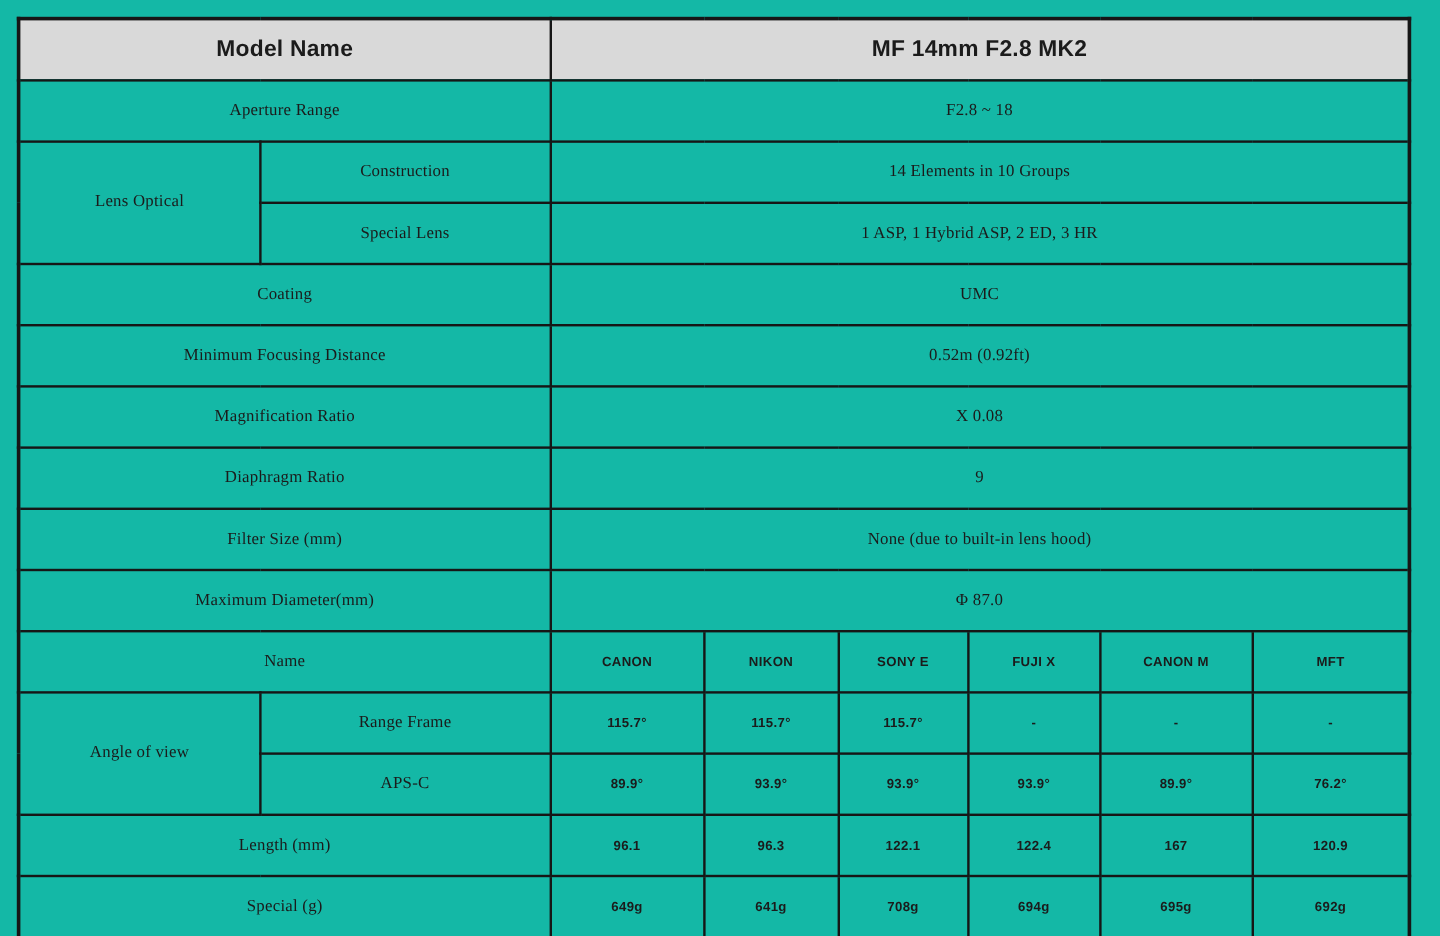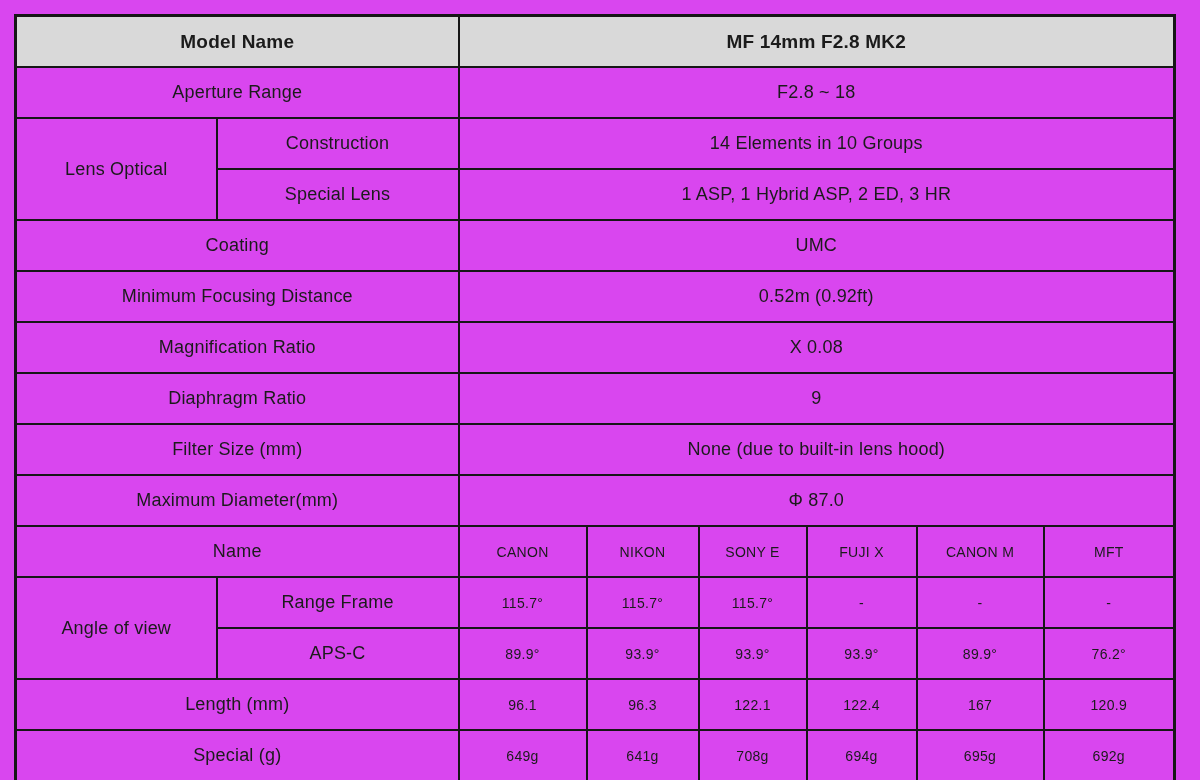--- a/index.html
+++ b/index.html
@@ -7,21 +7,21 @@
     padding: 0;
     background: #ffffff;
     font-family: "Liberation Sans", sans-serif;
     color: #1b1b1b;
   }
   .sheet {
     width: 1200px;
     height: 780px;
     box-sizing: border-box;
     padding: 14px 27px 20px 14px;
-    background: #d946ef;
+    background: #14b8a6;
   }
   table.spec {
     border-collapse: collapse;
     table-layout: fixed;
     width: 1159px;
     height: 746px;
     border: 3px solid #161616;
   }
   table.spec td {
     border: 2px solid #161616;
@@ -32,26 +32,28 @@
     white-space: nowrap;
     height: 49px;
   }
   td.hdr {
     background: #d9d9d9;
     font-weight: bold;
     font-size: 19px;
     letter-spacing: 0.2px;
   }
   td.lbl, td.val {
-    font-size: 18px;
+    font-size: 14px;
     letter-spacing: 0.2px;
+    font-family: Liberation Serif, serif;
   }
   td.sm {
-    font-size: 14px;
+    font-size: 11px;
     letter-spacing: 0.3px;
+    font-weight: bold;
   }
 </style>
 </head>
 <body>
 
 <div class="sheet">
   <table class="spec">
     <colgroup>
       <col style="width:201px">
       <col style="width:242px">

